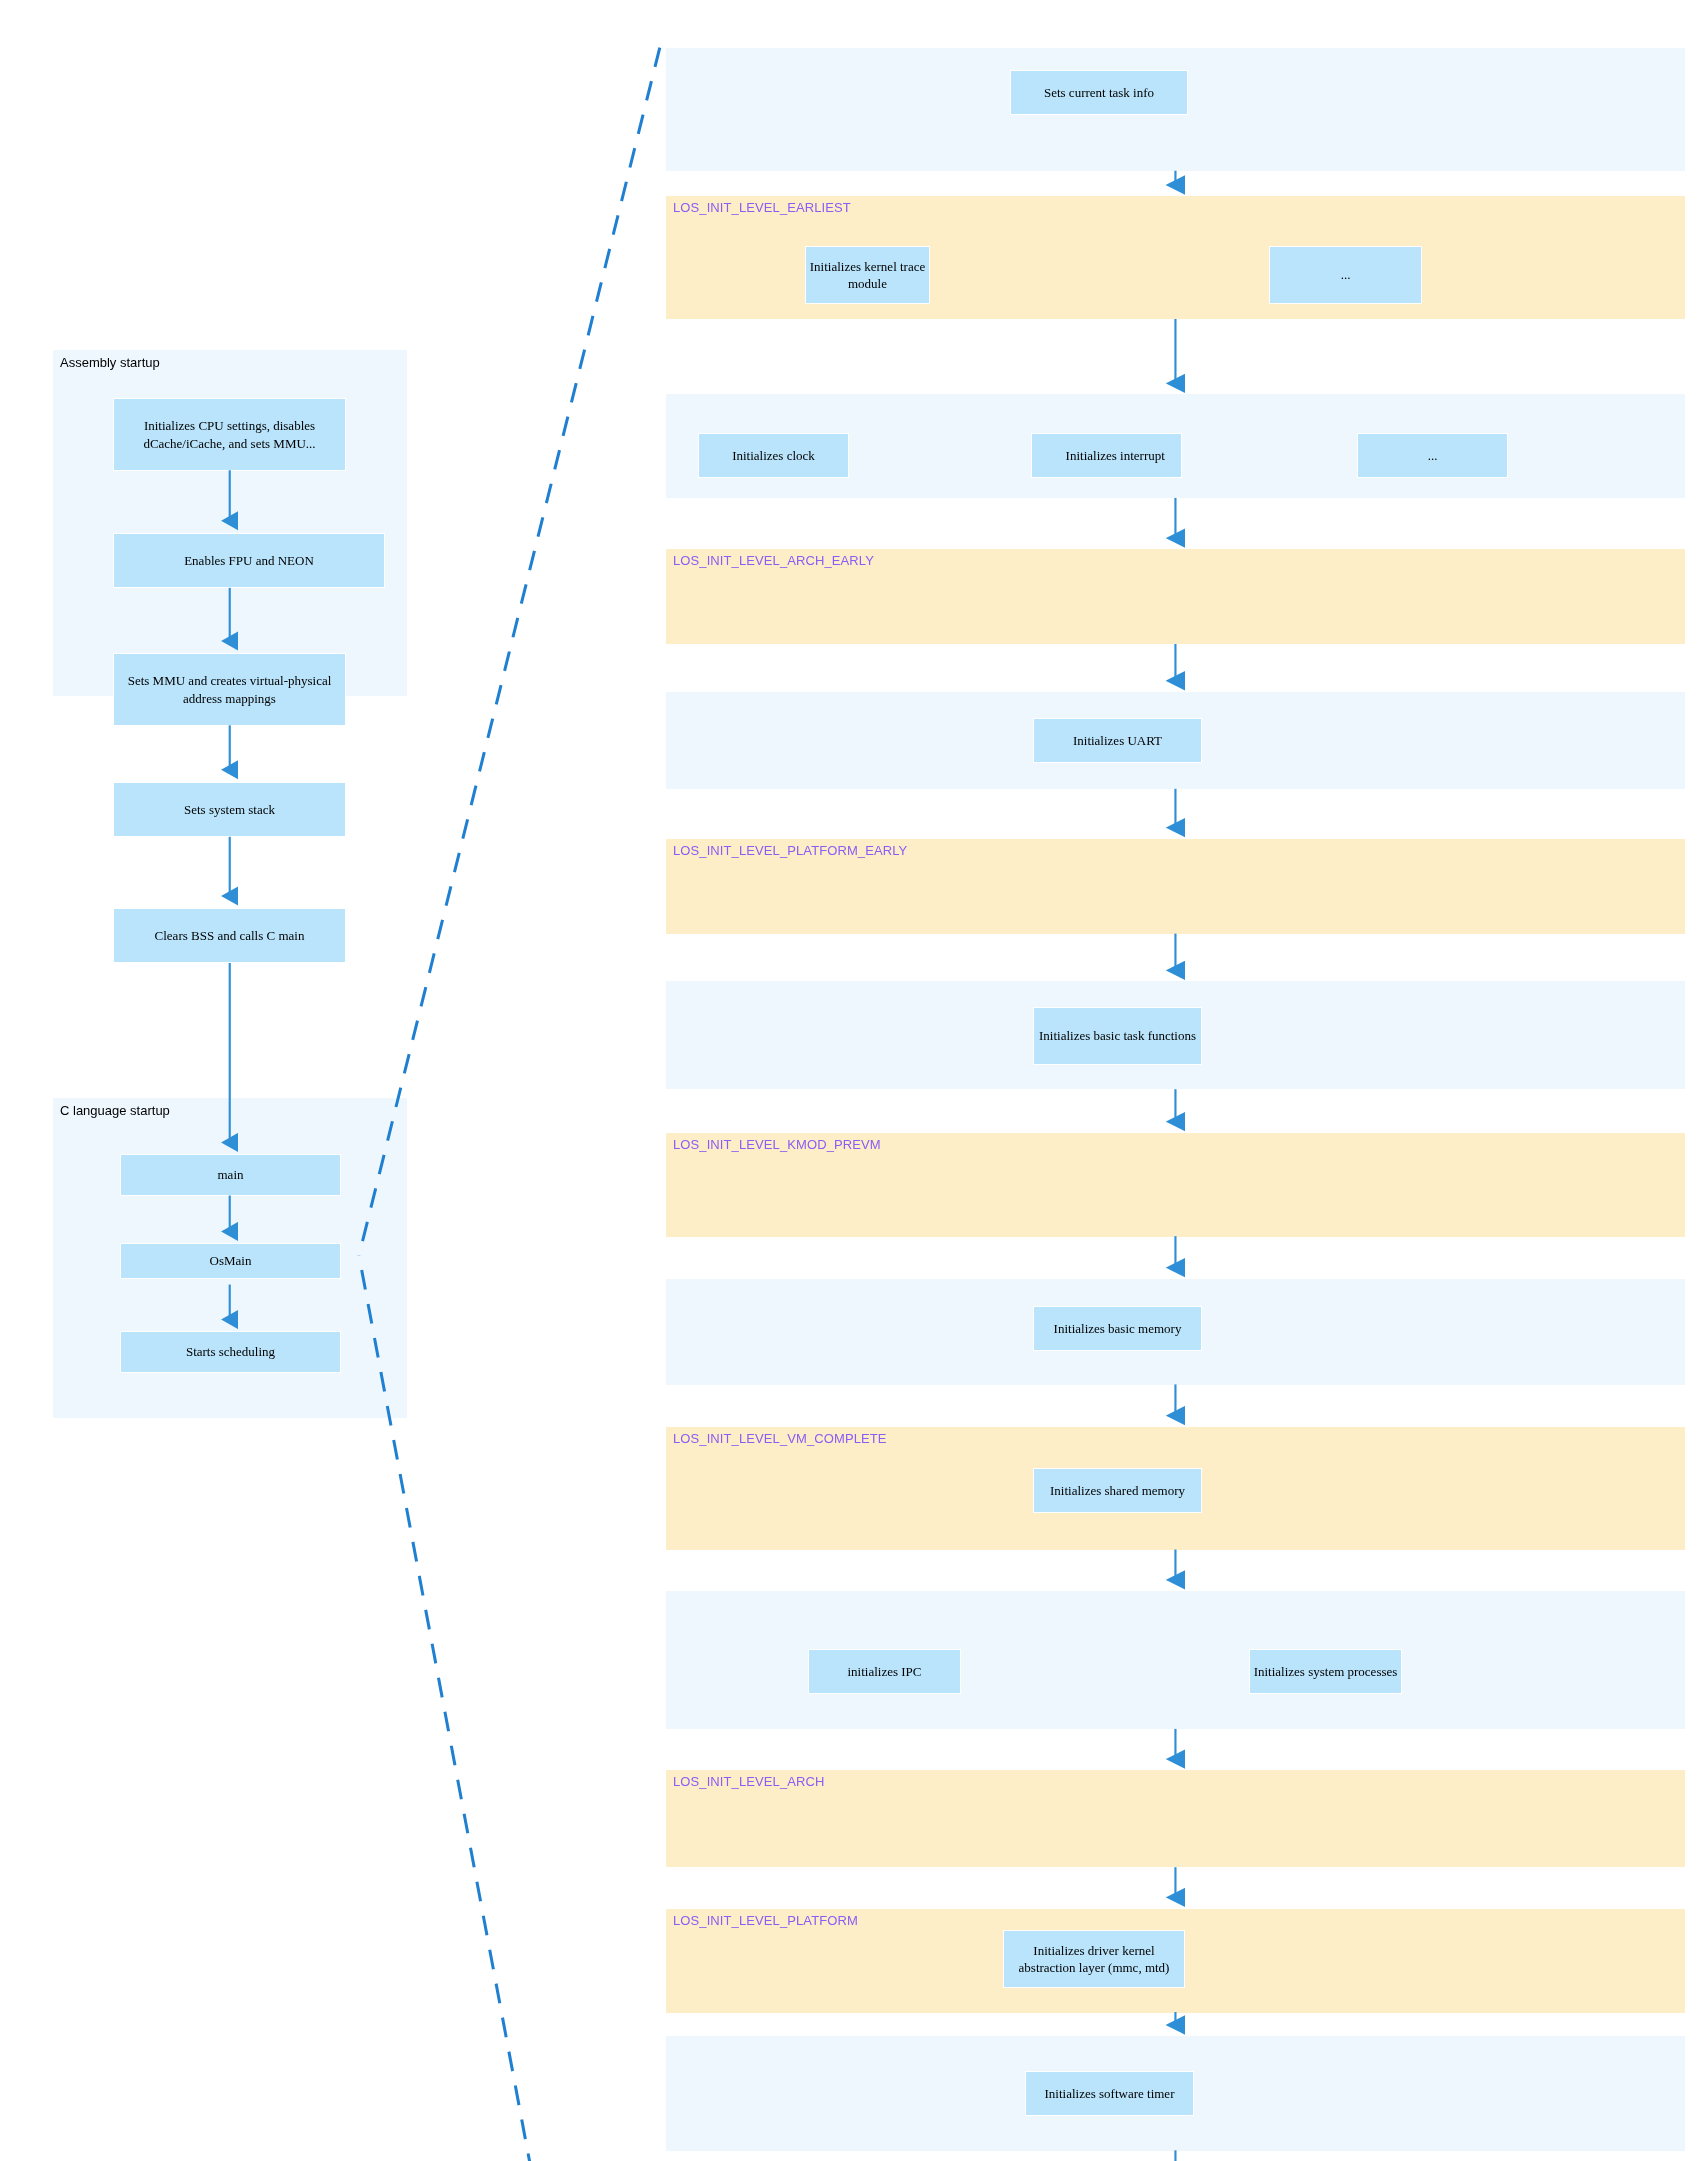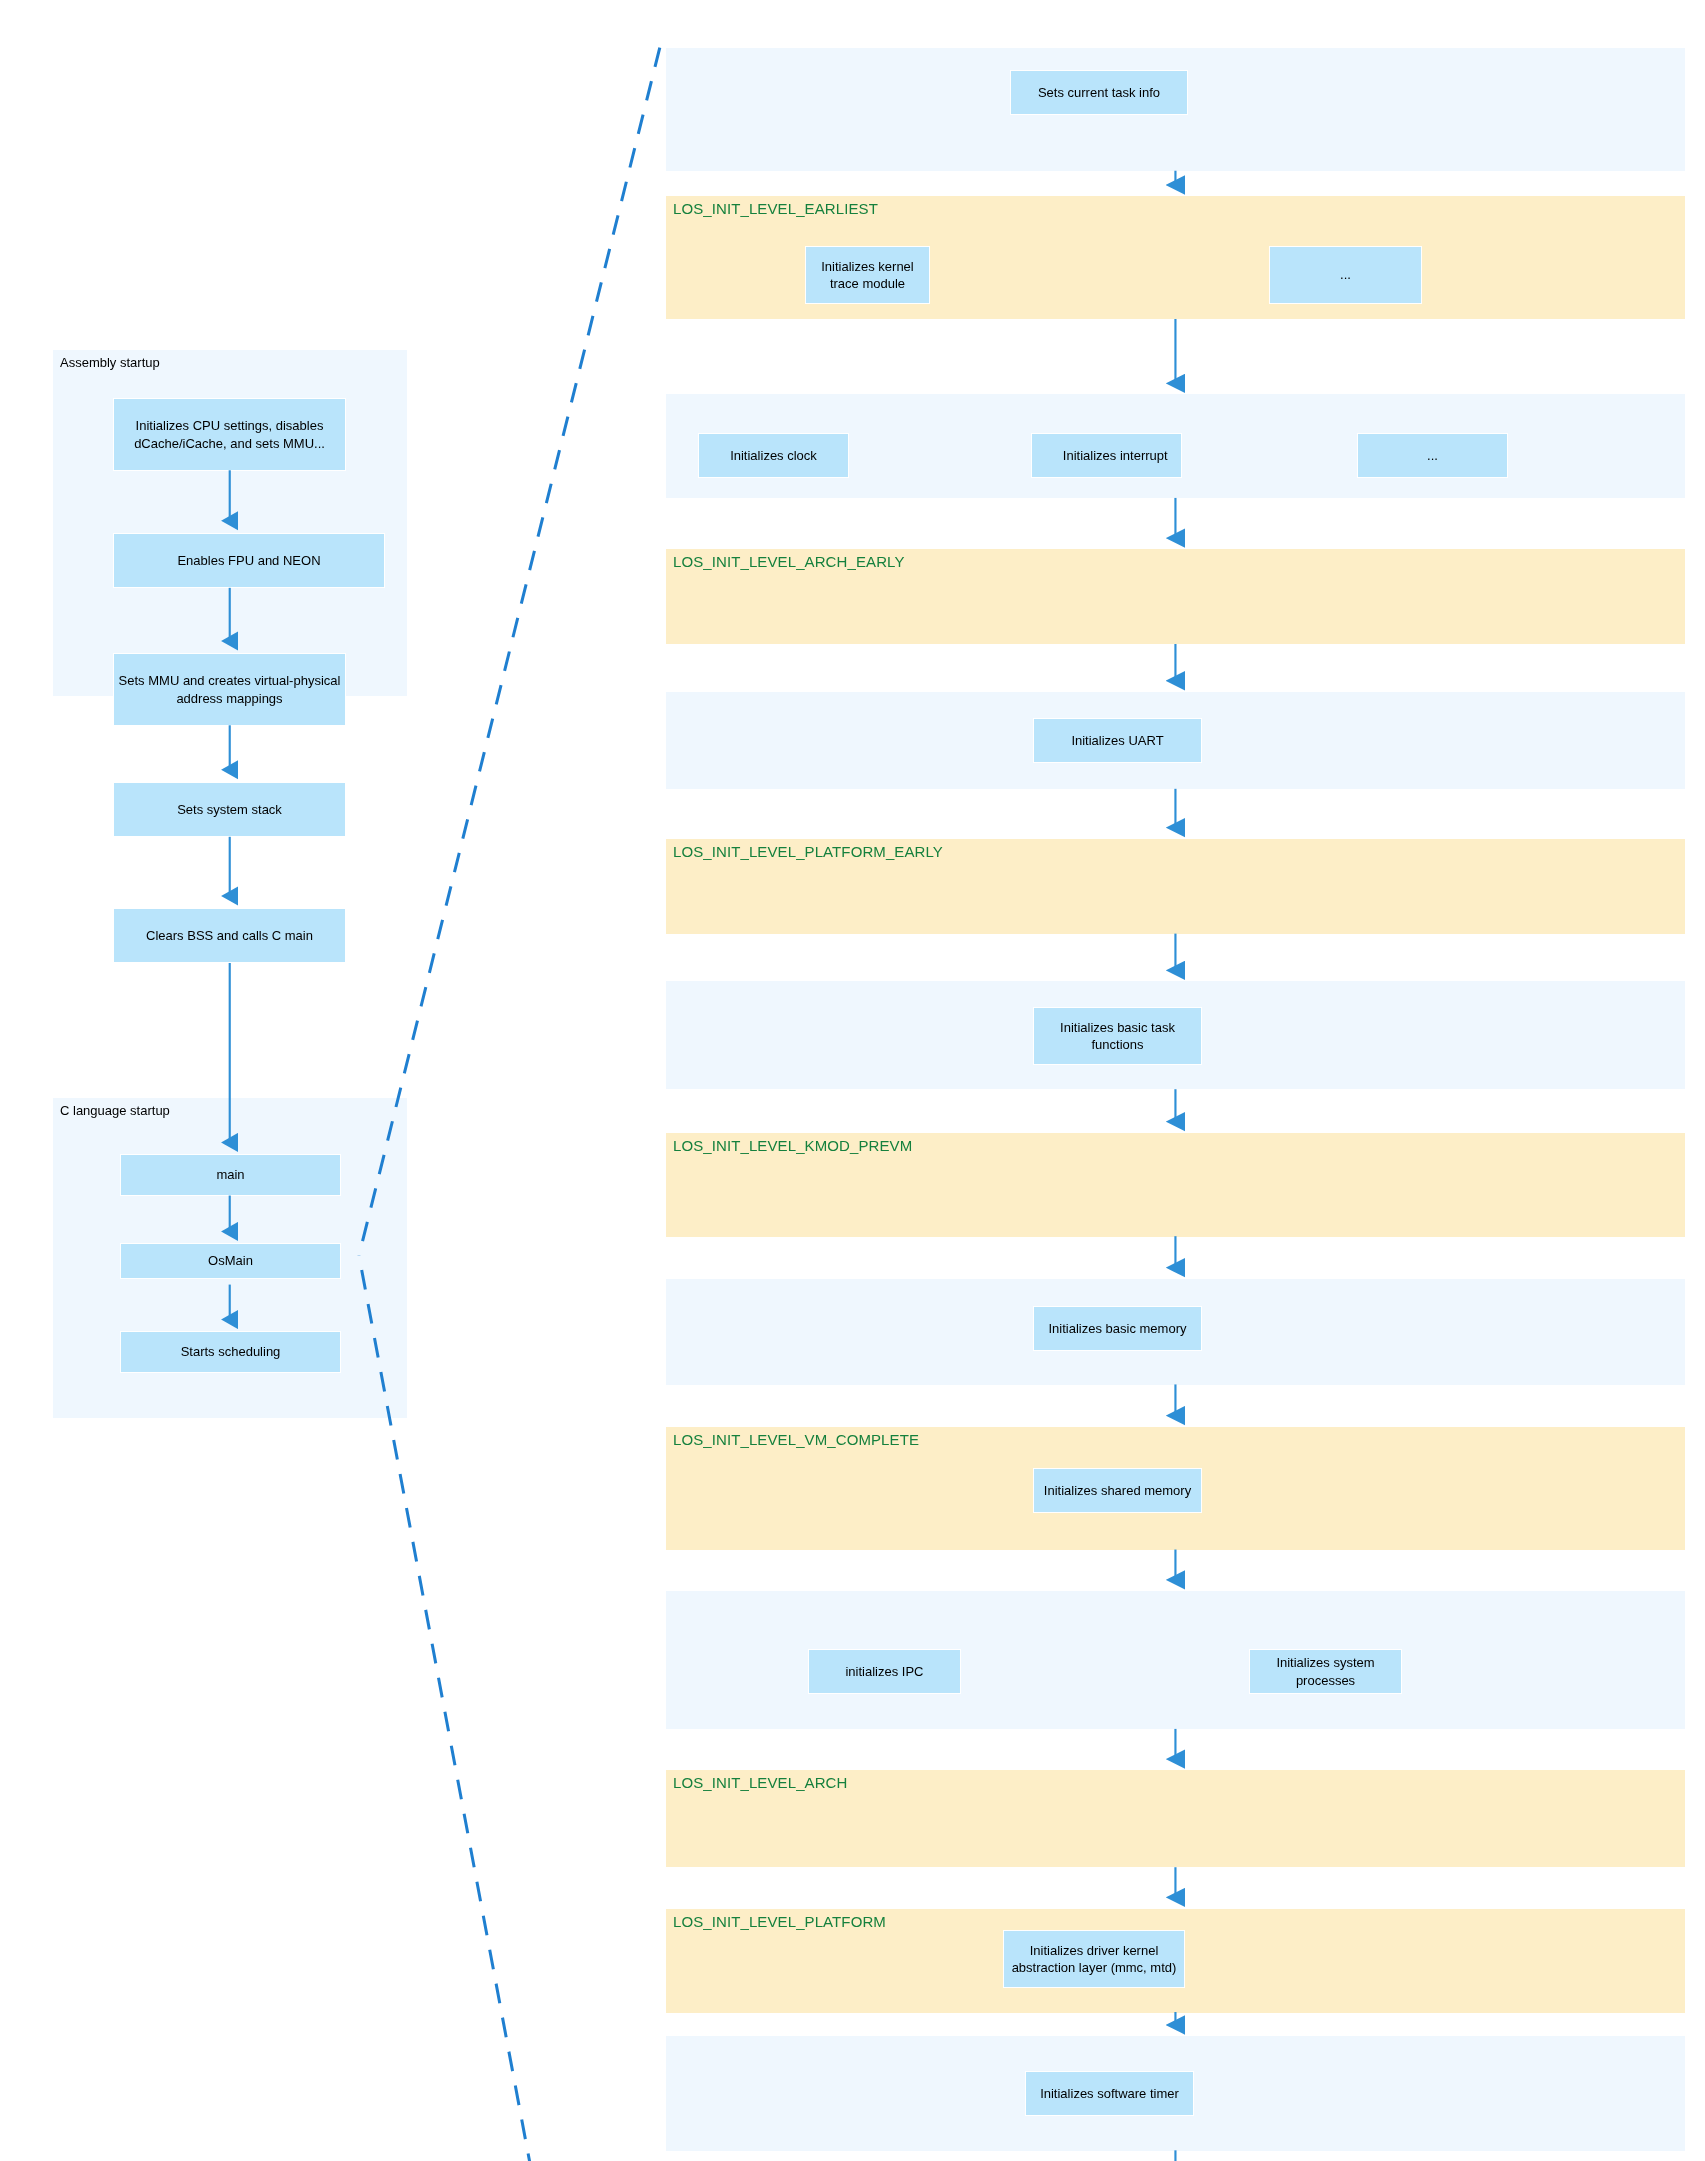--- a/index.html
+++ b/index.html
@@ -16,38 +16,39 @@
     position: absolute;
     left: 666px;
     width: 1019px;
   }
   .band.fixed   { background: #eff7fe; }
   .band.addable { background: #fdeec7; }
 
   .band-label {
     position: absolute;
     left: 7px; top: 4.3px;
-    font-size: 15px;
-    color: #15803d;
+    font-size: 13px;
+    color: #8b5cf6;
     letter-spacing: 0.1px;
     white-space: nowrap;
   }
 
   .nodebox {
     position: absolute;
     background: #b9e4fb;
     border: 1.7px solid #ffffff;
     display: flex;
     align-items: center;
     justify-content: center;
     text-align: center;
     font-size: 13px;
     line-height: 1.32;
     color: #000;
     padding: 0.9px 3.5px;
+    font-family: Liberation Serif, serif;
   }
 
   
   .panel {
     position: absolute;
     background: #eff7fe;
   }
   .panel-title {
     position: absolute;
     left: 7px; top: 5.2px;

